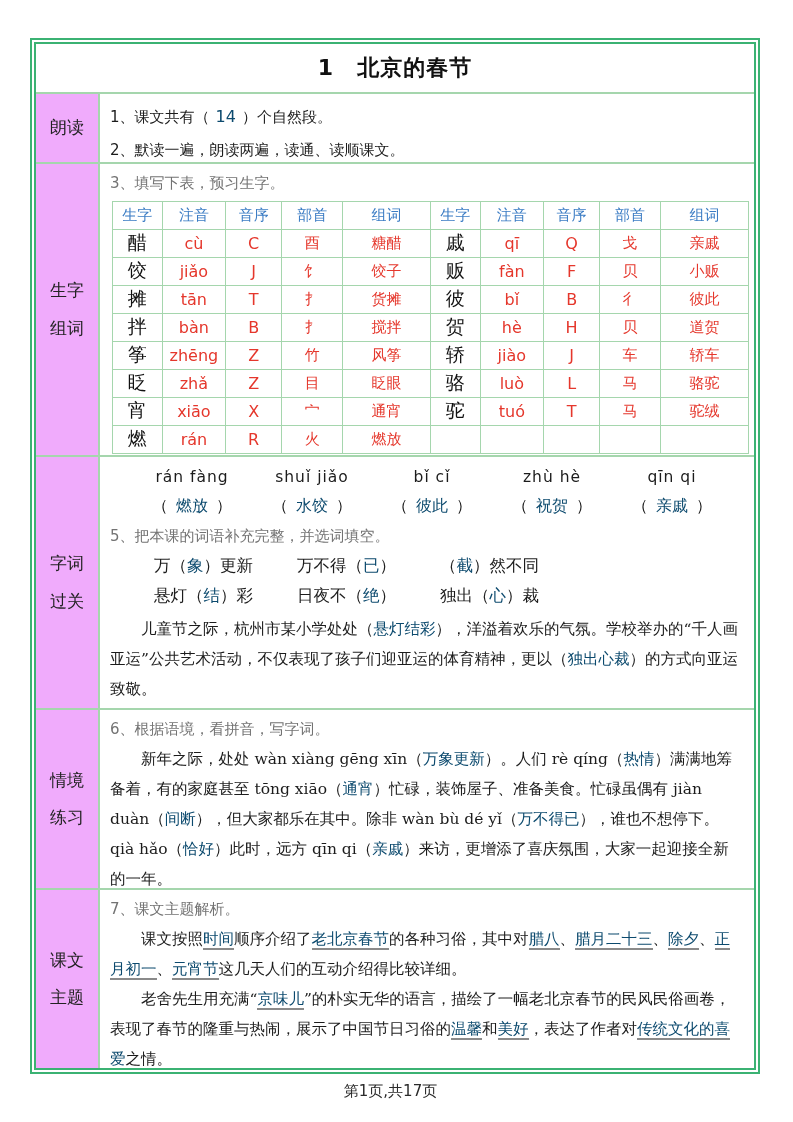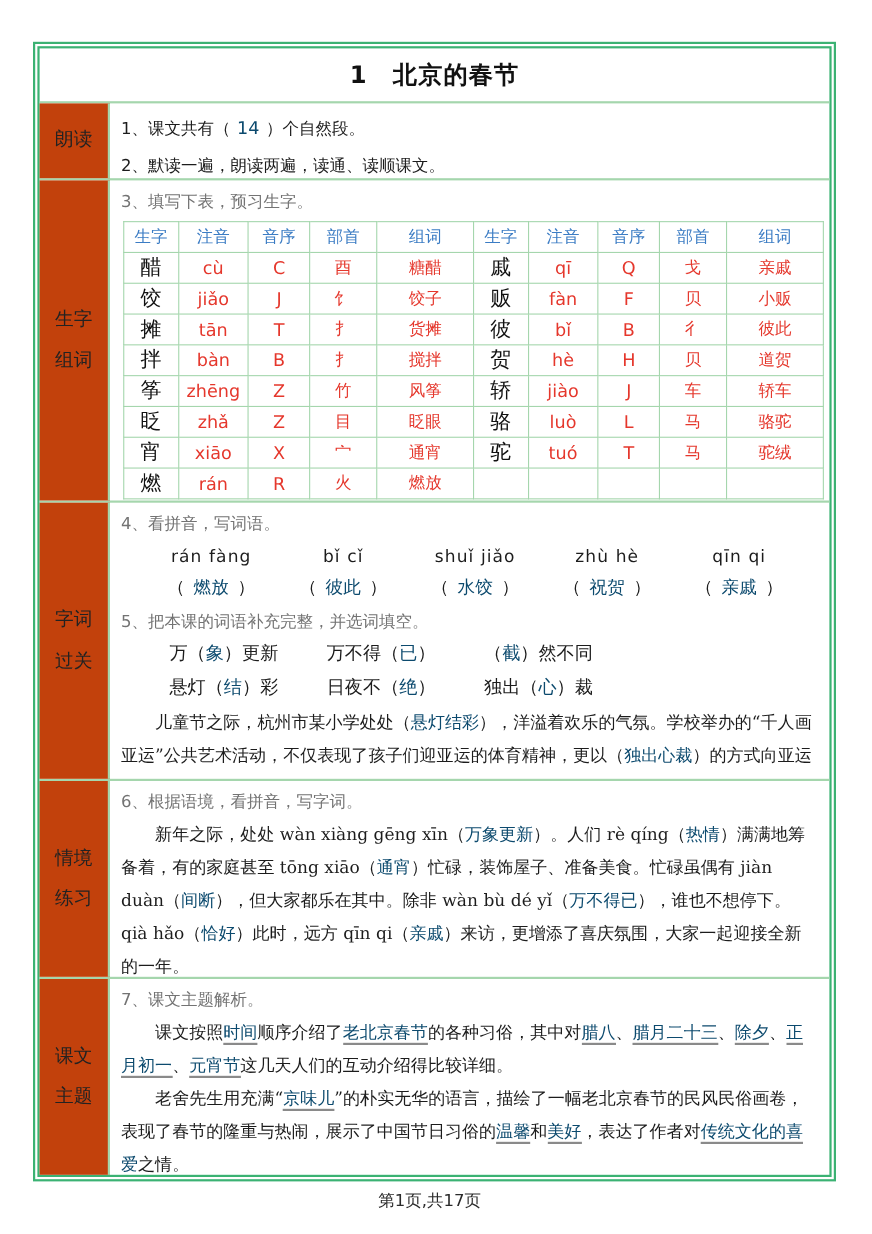--- a/index.html
+++ b/index.html
@@ -4,21 +4,21 @@
 <style>
   html,body{margin:0;padding:0;background:#ffffff;}
   .page{position:relative;width:793px;height:1122px;background:#ffffff;overflow:hidden;
         font-family:"DejaVu Sans","Liberation Sans",sans-serif;color:#1c1c1c;}
   .frame{position:absolute;left:30px;top:38px;width:730px;background:#ffffff;
          border:6px double #3bb273;box-sizing:border-box;}
   .sec-row{display:flex;border-top:2px solid #a5d6ad;box-sizing:border-box;}
   .sec-row:first-child{border-top:none;}
   .title-row{height:48px;display:flex;align-items:center;justify-content:center;}
   .doc-title{font-size:22px;font-weight:bold;letter-spacing:1px;color:#111;}
-  .label-col{flex:0 0 64px;background:#c2410c;border-right:2px solid #a5d6ad;
+  .label-col{flex:0 0 64px;background:#f0abfc;border-right:2px solid #a5d6ad;
              display:flex;flex-direction:column;align-items:center;justify-content:center;
              font-size:17px;color:#222;line-height:2.2;box-sizing:border-box;}
   .sec-content{flex:1;padding:5px 12px 4px 10px;box-sizing:border-box;overflow:hidden;}
   .intro{font-size:15px;color:#737373;line-height:1.9;}
   .para{font-size:15.5px;line-height:1.95;text-indent:2em;color:#1c1c1c;
         font-family:"DejaVu Serif","Liberation Serif",serif;}
   .red{color:#0c4a6e;}
   .ul{border-bottom:2px solid #8a8a8a;padding-bottom:0px;}
   
   .read-line{font-size:15px;line-height:2.2;}
@@ -202,33 +202,32 @@
           </table>
       </div>
     </div>
 
     <div class="sec-row" style="height:253px;">
       <div class="label-col">
           <div>字词</div>
           <div>过关</div>
         </div>
       <div class="sec-content">
-        <div class="intro">4、看拼音，写词语。</div>
         <div class="py-row">
             <div class="py-item">
               <div class="py">rán  fàng</div>
               <div class="ans"><span>（</span><span class="red">燃放</span><span>）</span></div>
             </div>
             <div class="py-item">
+              <div class="py">shuǐ  jiǎo</div>
+              <div class="ans"><span>（</span><span class="red">水饺</span><span>）</span></div>
+            </div>
+            <div class="py-item">
               <div class="py">bǐ  cǐ</div>
               <div class="ans"><span>（</span><span class="red">彼此</span><span>）</span></div>
-            </div>
-            <div class="py-item">
-              <div class="py">shuǐ  jiǎo</div>
-              <div class="ans"><span>（</span><span class="red">水饺</span><span>）</span></div>
             </div>
             <div class="py-item">
               <div class="py">zhù  hè</div>
               <div class="ans"><span>（</span><span class="red">祝贺</span><span>）</span></div>
             </div>
             <div class="py-item">
               <div class="py">qīn  qi</div>
               <div class="ans"><span>（</span><span class="red">亲戚</span><span>）</span></div>
             </div>
           </div>

